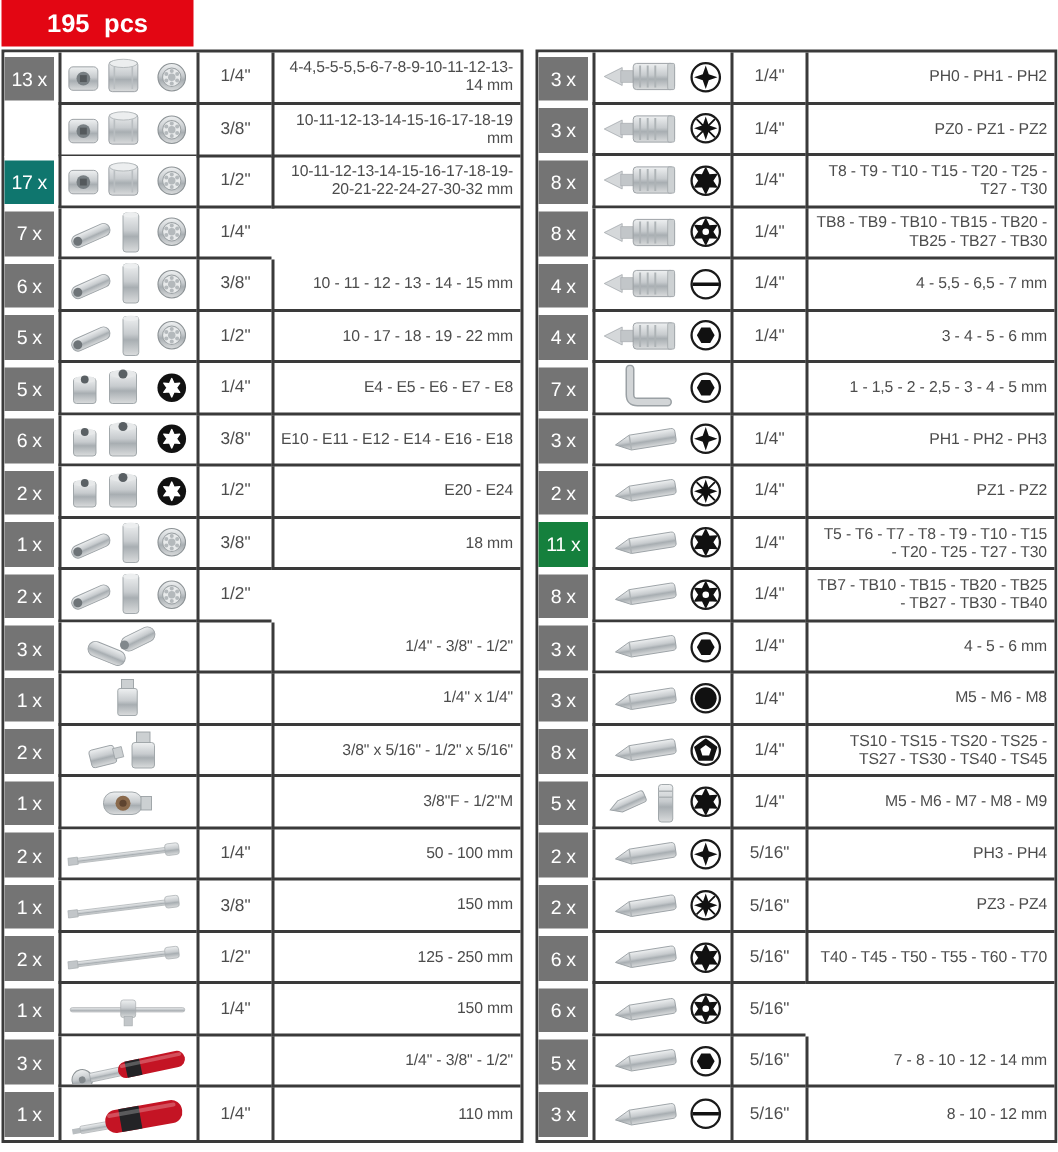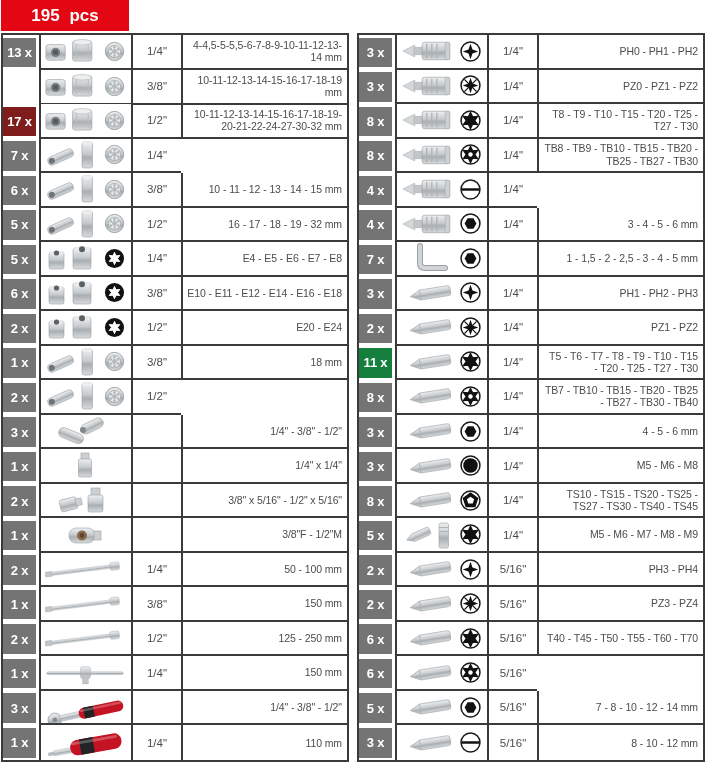--- a/index.html
+++ b/index.html
@@ -10,21 +10,21 @@
          display:flex;align-items:center;justify-content:center;
          color:#fff;font-size:17px;font-weight:bold;word-spacing:5px;}
   .tables{position:absolute;top:33px;left:1px;display:flex;gap:8px;}
   .tbl{width:348px;height:729px;border:2px solid #3a3a3a;background:#fff;
        display:grid;grid-template-rows:repeat(21,1fr);box-sizing:border-box;}
   .row{display:grid;grid-template-columns:36px 92px 50px 1fr;min-height:0;}
   .row .bcell{border-bottom:2px solid #3a3a3a;}
   .row:last-child .bcell{border-bottom:none;}
   .c-qty{background:#fff;padding:2.5px 3px 2.5px 0;box-sizing:border-box;display:flex;}
   .qbox{flex:1;background:#747474;color:#fff;display:flex;align-items:center;justify-content:center;
-        font-size:13px;font-weight:bold;letter-spacing:-0.2px;}
+        font-size:13px;font-weight:normal;letter-spacing:-0.2px;}
   .c-img{border-left:2px solid #3a3a3a;display:flex;align-items:center;
          padding:1px 6px 1px 4px;box-sizing:border-box;overflow:hidden;background:#fff;}
   .tool{flex:1;display:flex;align-items:center;justify-content:center;min-width:0;}
   .pico{flex:0 0 auto;display:flex;align-items:center;margin-left:2px;}
   .c-size{border-left:2px solid #3a3a3a;display:flex;align-items:center;justify-content:center;
           font-size:11.5px;color:#4c4c4c;}
   .c-vals{border-left:2px solid #3a3a3a;display:flex;align-items:center;justify-content:flex-end;
           text-align:right;font-size:10.5px;line-height:1.18;color:#4c4c4c;
           padding:1px 5px 1px 4px;box-sizing:border-box;letter-spacing:-0.1px;}
   svg{display:block;}
@@ -117,21 +117,21 @@
                   <circle cx="7.2" cy="8.8" r="1.4"></circle>
                 </g>
               </svg>
             </span>
           </div>
           <div class="c-size bcell">3/8"</div>
           <div class="c-vals bcell">10-11-12-13-14-15-16-17-18-19 mm</div>
         </div>
         <div class="row">
           <div class="c-qty">
-            <div class="qbox" style="background: #7f1d1d;">17 x</div>
+            <div class="qbox" style="background: #0f766e;">17 x</div>
           </div>
           <div class="c-img bcell">
             <span class="tool">
               <svg width="62" height="30" viewBox="0 0 62 30">
                 <defs>
                   <linearGradient id="mg" x1="0" y1="0" x2="0" y2="1">
                     <stop offset="0" stop-color="#eef0f1"></stop>
                     <stop offset="0.45" stop-color="#c7cbce"></stop>
                     <stop offset="0.6" stop-color="#a8aeb2"></stop>
                     <stop offset="1" stop-color="#dadcdd"></stop>
@@ -280,21 +280,21 @@
                   <circle cx="14.8" cy="8.8" r="1.4"></circle>
                   <circle cx="14.8" cy="13.2" r="1.4"></circle>
                   <circle cx="11" cy="15.4" r="1.4"></circle>
                   <circle cx="7.2" cy="13.2" r="1.4"></circle>
                   <circle cx="7.2" cy="8.8" r="1.4"></circle>
                 </g>
               </svg>
             </span>
           </div>
           <div class="c-size bcell">1/2"</div>
-          <div class="c-vals bcell">16 - 17 - 18 - 19 - 32 mm</div>
+          <div class="c-vals bcell">10 - 17 - 18 - 19 - 22 mm</div>
         </div>
         <div class="row">
           <div class="c-qty">
             <div class="qbox" style="background: rgb(116, 116, 116);">5 x</div>
           </div>
           <div class="c-img bcell">
             <span class="tool">
               <svg width="54" height="30" viewBox="0 0 54 30">
                 <defs>
                   <linearGradient id="mg" x1="0" y1="0" x2="0" y2="1">
@@ -888,20 +888,21 @@
               </svg>
             </span>
             <span class="pico">
               <svg width="21" height="21" viewBox="0 0 22 22">
                 <circle cx="11" cy="11" r="9.9" fill="#fff" stroke="#1a1a1a" stroke-width="1.6"></circle>
                 <path d="M1.8 11 H20.2" stroke="#111" stroke-width="2.6"></path>
               </svg>
             </span>
           </div>
           <div class="c-size bcell">1/4"</div>
+          <div class="c-vals bcell">4 - 5,5 - 6,5 - 7 mm</div>
         </div>
         <div class="row">
           <div class="c-qty">
             <div class="qbox" style="background: rgb(116, 116, 116);">4 x</div>
           </div>
           <div class="c-img bcell">
             <span class="tool">
               <svg width="62" height="30" viewBox="0 0 62 30">
                 <defs>
                   <linearGradient id="mg" x1="0" y1="0" x2="0" y2="1">

